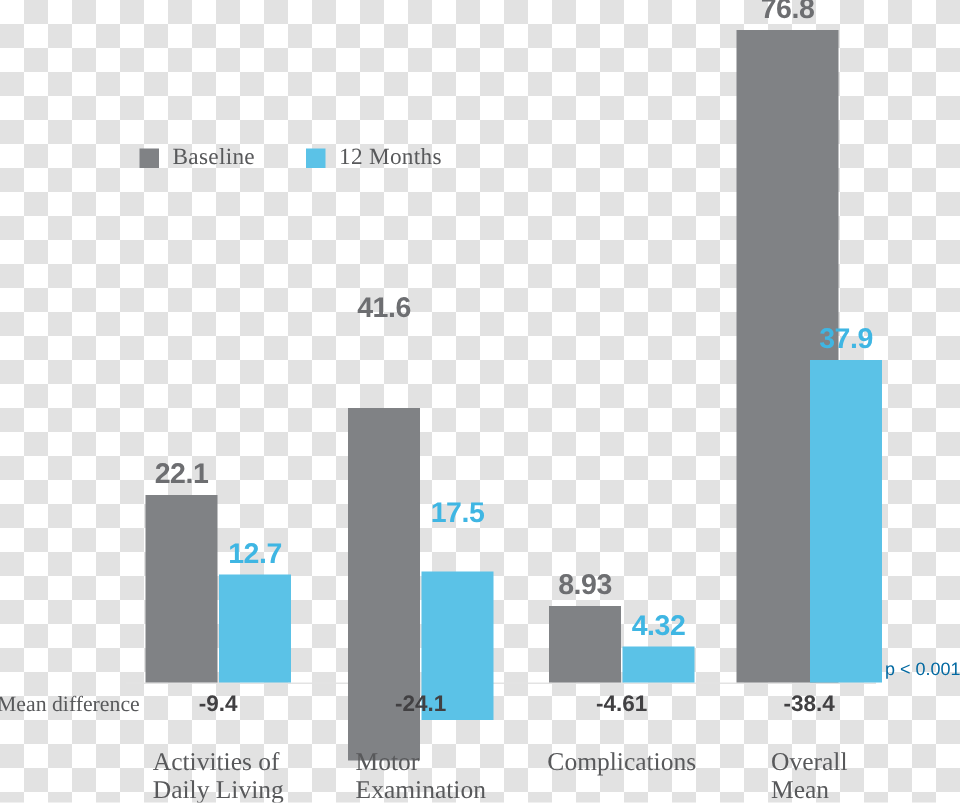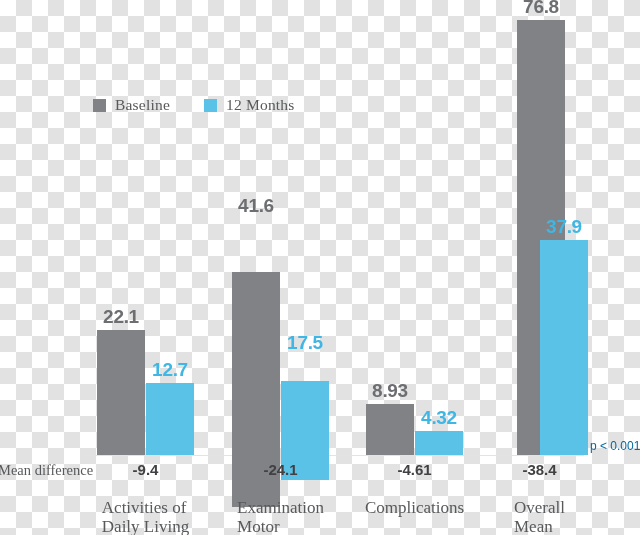--- a/index.html
+++ b/index.html
@@ -157,21 +157,21 @@
           <div class="bar-value baseline" style="top: -24px;">22.1</div>
         </div>
         <div class="bar-col" style="left: 232px; width: 48px; top: 219.375px; height: 288px;">
           <div class="bar-rect" style="height: 235.625px; background: rgb(128, 130, 133);"></div>
           <div class="bar-value baseline" style="top: -24px;">41.6</div>
         </div>
         <div class="bar-col" style="left: 366px; width: 48px; top: 404.42px; height: 50.5801px;">
           <div class="bar-rect" style="height: 50.5801px; background: rgb(128, 130, 133);"></div>
           <div class="bar-value baseline" style="top: -24px;">8.93</div>
         </div>
-        <div class="bar-col" style="left: 517px; width: 48px; top: 20px; height: 435px;">
+        <div class="bar-col" style="left: 491px; width: 48px; top: 20px; height: 435px; padding-left: 20px;">
           <div class="bar-rect" style="height: 435px; background: rgb(128, 130, 133);"></div>
           <div class="bar-value baseline" style="top: -24px;">76.8</div>
         </div>
         <div class="bar-col" style="left: 146px; width: 48px; top: 383.066px; height: 71.9336px;">
           <div class="bar-rect" style="height: 71.9336px; background: rgb(91, 194, 231);"></div>
           <div class="bar-value months" style="top: -24px;">12.7</div>
         </div>
         <div class="bar-col" style="left: 281px; width: 48px; top: 355.879px; height: 124px;">
           <div class="bar-rect" style="height: 99.1211px; background: rgb(91, 194, 231);"></div>
           <div class="bar-value months" style="top: -24px;">17.5</div>
@@ -196,22 +196,22 @@
     </div>
 
   <div class="pvalue">p &lt; 0.001</div>
 
   <div id="cats">
       <div class="cat-label" style="left: 145.5px;">
         <div>Activities of</div>
         <div>Daily Living</div>
       </div>
       <div class="cat-label" style="left: 280.5px;">
+        <div>Motor</div>
         <div>Examination</div>
-        <div>Motor</div>
       </div>
       <div class="cat-label" style="left: 414.5px;">
         <div>Complications</div>
       </div>
       <div class="cat-label" style="left: 539.5px;">
         <div>Overall</div>
         <div>Mean</div>
       </div>
     </div>
 

